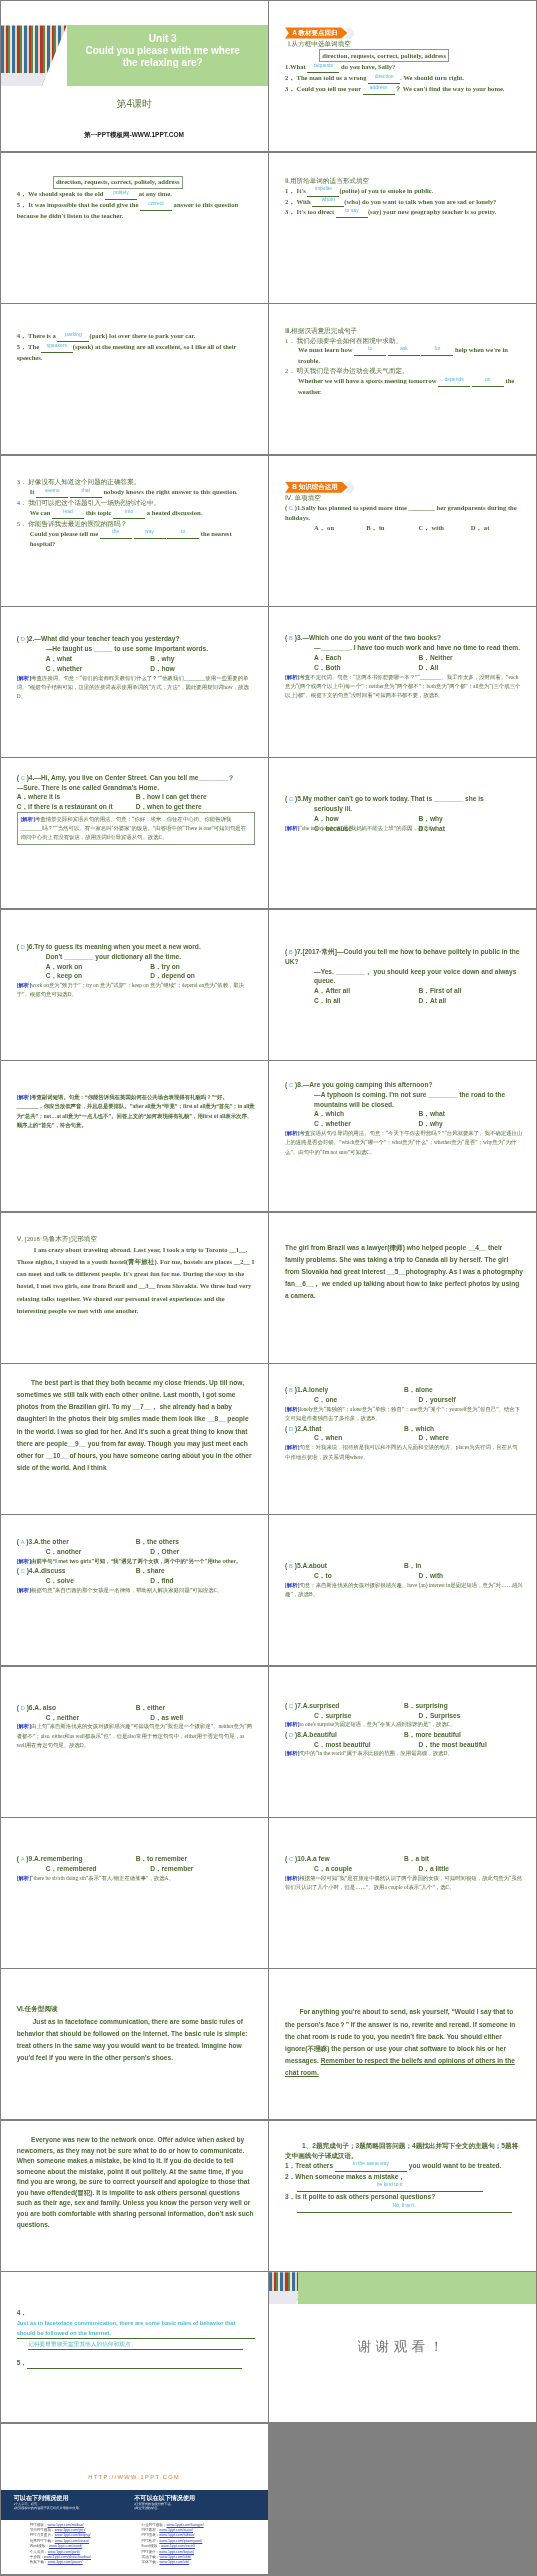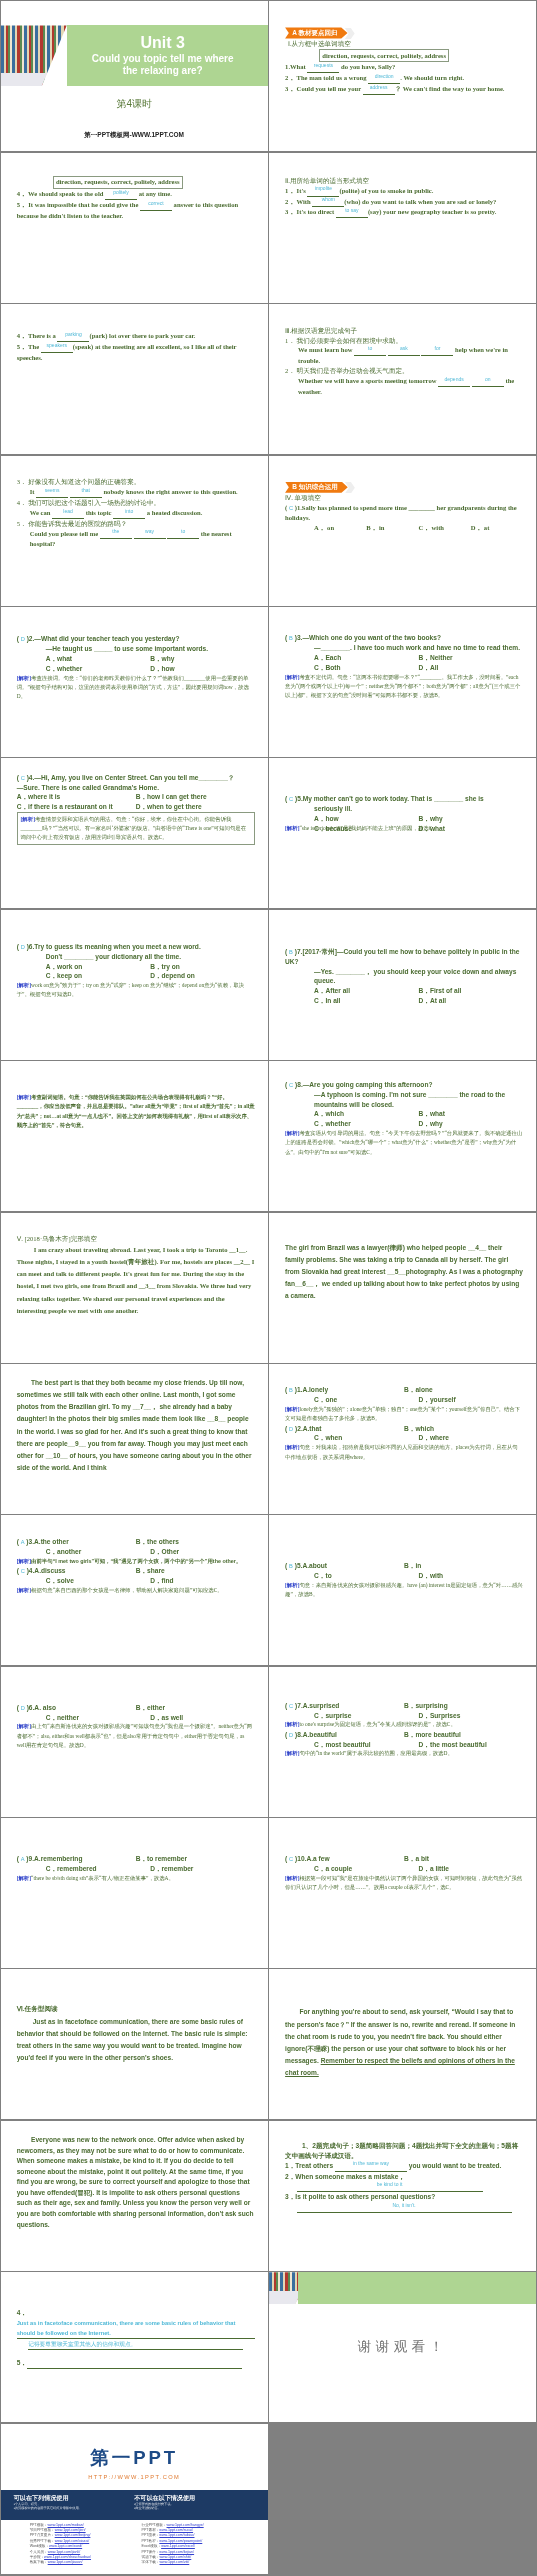--- a/index.html
+++ b/index.html
@@ -32,22 +32,22 @@
 </style>
 </head>
 <body>
 
 <div class="grid">
 
   <div class="slide">
     <div class="books"></div>
     <div class="title-bar" style="left:66px;width:201px;"></div>
     <div style="position:absolute;left:57px;right:0;top:32px;text-align:center;color:#fff;font-family:'Liberation Sans',sans-serif;font-weight:bold;line-height:1.2;">
-      <div style="font-size:16px;">Unit 3</div>
-      <div style="font-size:10px;">Could you topic tell me where</div>
+      <div style="font-size:10px;">Unit 3</div>
+      <div style="font-size:10px;">Could you please with me where</div>
       <div style="font-size:10px;">the relaxing are?</div>
     </div>
     <div style="position:absolute;top:95px;width:100%;text-align:center;font-size:10px;color:#5a7a3a;font-family:'Liberation Sans',sans-serif;">第4课时</div>
     <div style="position:absolute;top:129px;width:100%;text-align:center;font-size:6.5px;font-weight:bold;color:#222;font-family:'Liberation Sans',sans-serif;">第一PPT模板网-WWW.1PPT.COM</div>
   </div>
 
   <div class="slide pad green" style="padding-top:26px;">
     <span class="banner">A 教材要点回归</span><span class="banner-tail"></span>
     <div style="font-weight:normal;margin-left:2.9px;">Ⅰ.从方框中选单词填空</div>
     <div style="padding-left:34px;"><span class="box">direction, requests, correct, politely, address</span></div>
@@ -356,21 +356,20 @@
     <div style="margin-top:8.6px;"><span>5．</span><span class="blank" style="min-width:215px;">&nbsp;</span></div>
   </div>
 
   <div class="slide">
     <div class="books" style="top:0;width:42px;height:32px;"></div>
     <div class="title-bar" style="top:0;left:29px;width:239px;height:32px;"></div>
     <div style="position:absolute;top:65px;width:100%;text-align:center;font-size:13.6px;letter-spacing:4.3px;color:#737373;font-family:'Liberation Sans',sans-serif;">谢谢观看！</div>
   </div>
 
   <div class="slide">
-    <div style="position:absolute;top:20px;width:100%;text-align:center;font-size:18.6px;font-weight:bold;color:#1d4a86;font-family:'Liberation Sans',sans-serif;letter-spacing:2.9px;">第一PPT</div>
     <div style="position:absolute;top:49px;width:100%;text-align:center;font-size:5.7px;color:#e07a30;font-family:'Liberation Sans',sans-serif;letter-spacing:1.4px;">HTTP://WWW.1PPT.COM</div>
     <div class="foot-band">
       <div class="foot-col">
           <h4>可以在下列情况使用</h4>
           <p>▪个人学习、研究。</p>
           <p>▪拷贝模板中的内容用于其它幻灯片母版中使用。</p>
         </div>
       <div class="foot-col">
           <h4>不可以在以下情况使用</h4>
           <p>▪任何形式的在线付费下载。</p>

